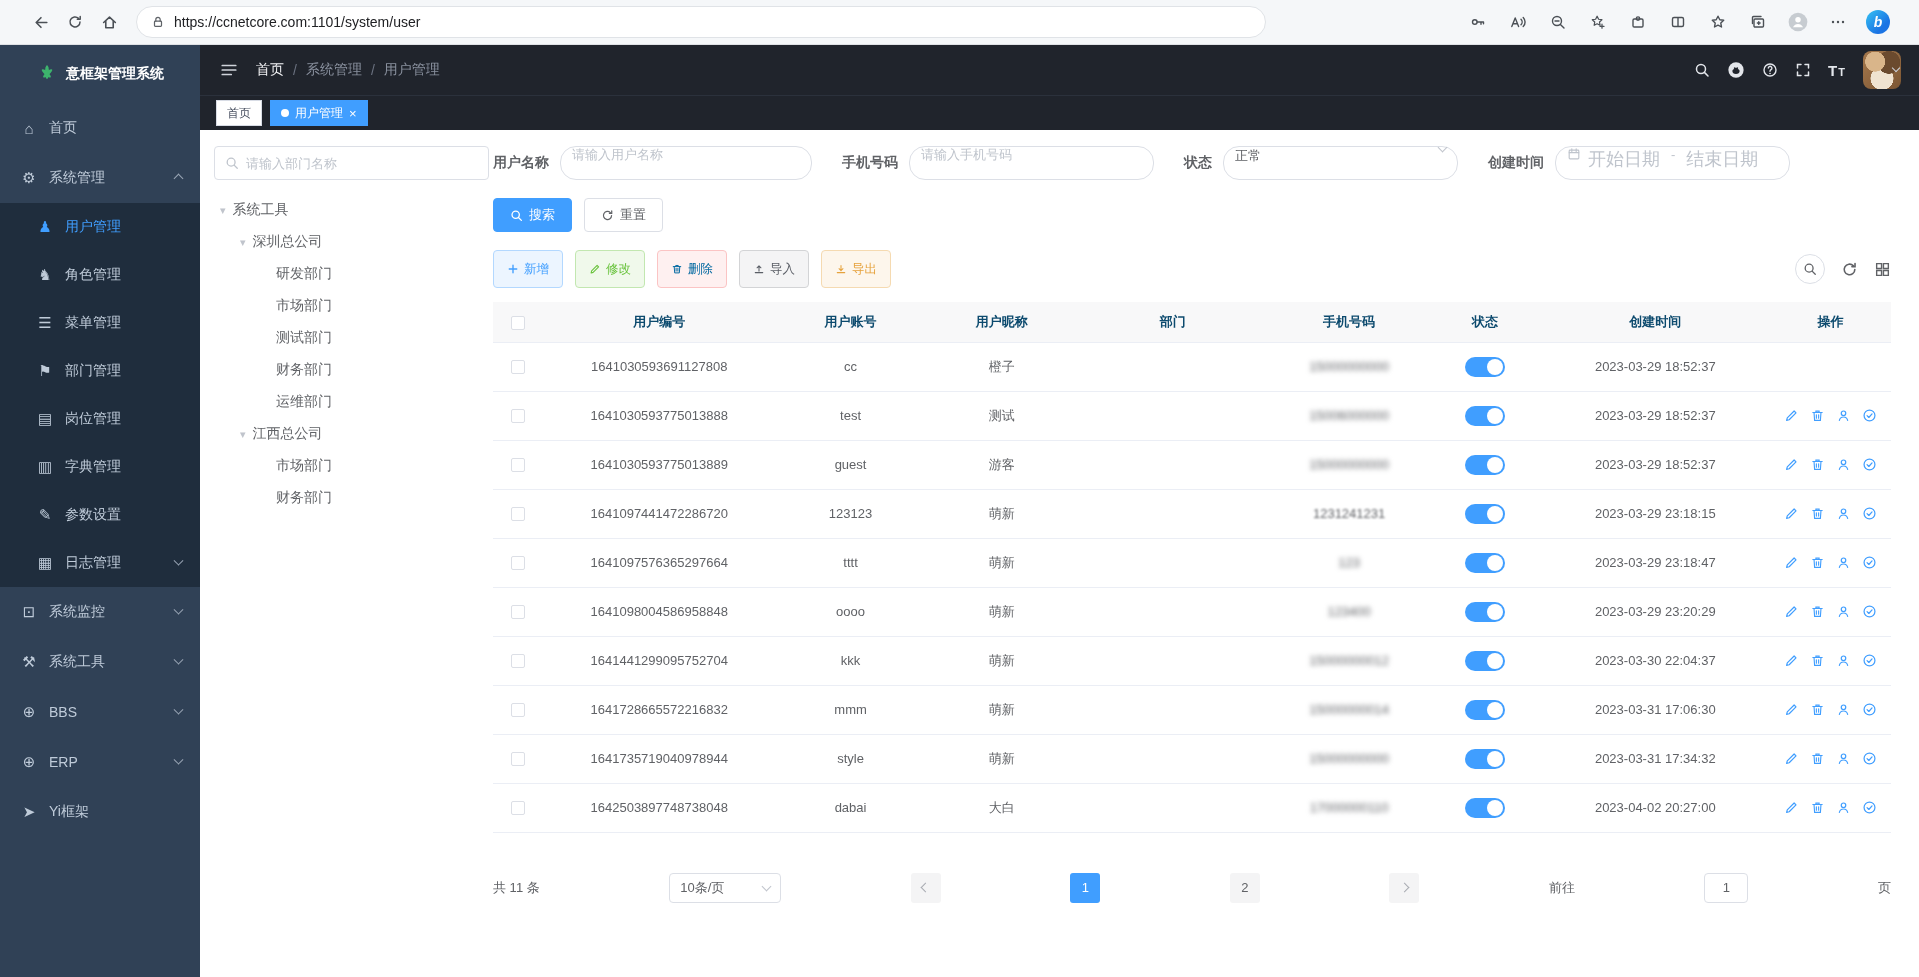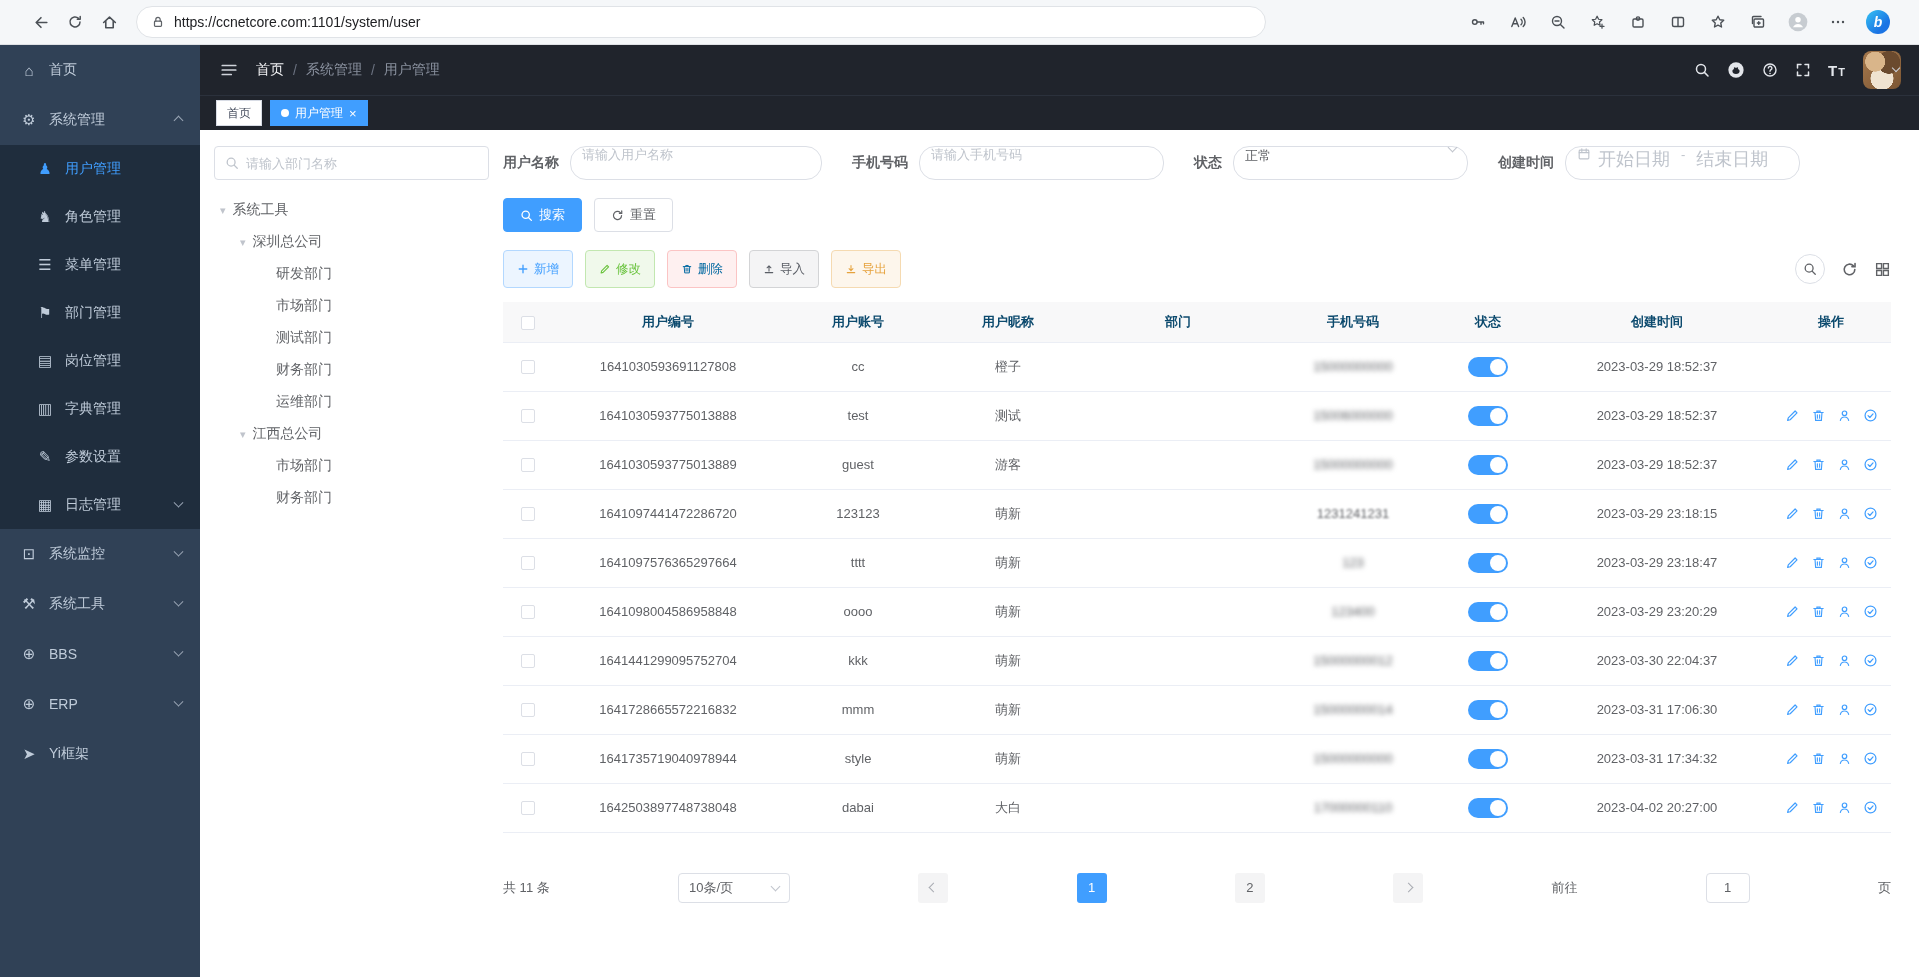--- a/index.html
+++ b/index.html
@@ -45,21 +45,21 @@
                linear-gradient(140deg,#a5784d,#7c5633)}
   .avatar-caret{width:6px;height:6px;border-right:1.5px solid #cfd3da;border-bottom:1.5px solid #cfd3da;transform:rotate(45deg);margin-left:-8px;margin-top:14px}
 
   .tags-bar{height:35px;background:#20242c;border-top:1px solid #2b313c;display:flex;align-items:center;padding:0 16px;gap:8px;flex-shrink:0}
   .tag{height:26px;display:flex;align-items:center;gap:6px;padding:0 10px;background:#fff;border:1px solid #d8dce5;color:#495060;font-size:12px;cursor:pointer}
   .tag.active{background:#409eff;border-color:#409eff;color:#fff}
   .tag .dot{width:8px;height:8px;border-radius:50%;background:#fff}
   .tag .close{font-size:13px;line-height:1}
 
   
-  .content{flex:1;background:#fff;padding:16px 28px 0 14px;display:flex;gap:14px;overflow:hidden}
+  .content{flex:1;background:#fff;padding:16px 28px 0 14px;display:flex;gap:4px;overflow:hidden}
   .left-panel{width:275px;flex-shrink:0}
   .dept-search{height:34px;border:1px solid #dcdfe6;border-radius:4px;display:flex;align-items:center;padding:0 10px;gap:7px;color:#bfc4cc}
   .dept-search input{border:none;outline:none;flex:1;font-size:13px;color:#606266}
   input::placeholder{color:#bfc4cc}
   .tree{margin-top:14px;color:#606266}
   .tree-node{height:32px;display:flex;align-items:center;cursor:pointer;font-size:14px}
   .tree-node.lv0{padding-left:6px}
   .tree-node.lv1{padding-left:26px}
   .tree-node.lv2{padding-left:62px}
   .caret{color:#c0c4cc;margin-right:7px;font-size:11px}
@@ -209,20 +209,30 @@
     </span>
     <span class="bicon">
         <span class="bing-badge">b</span>
       </span>
   </div>
 </div>
 
 <div class="app">
 
   <aside class="sidebar">
+    <div class="logo">
+      <span>
+        <svg width="22" height="22" viewBox="0 0 24 24" fill="#3db46d">
+            <ellipse cx="12" cy="10" rx="2.2" ry="7.5"></ellipse>
+            <ellipse cx="12" cy="11" rx="2" ry="6.5" transform="rotate(48 12 12)"></ellipse>
+            <ellipse cx="12" cy="11" rx="2" ry="6.5" transform="rotate(-48 12 12)"></ellipse>
+          </svg>
+      </span>
+      <span>意框架管理系统</span>
+    </div>
     <nav class="side-menu">
 
         <div class="side-item top">
           <span class="si-icon">⌂</span>
           <span>首页</span>
 
         </div>
 
         <div class="side-item top open">
           <span class="si-icon">⚙</span>

